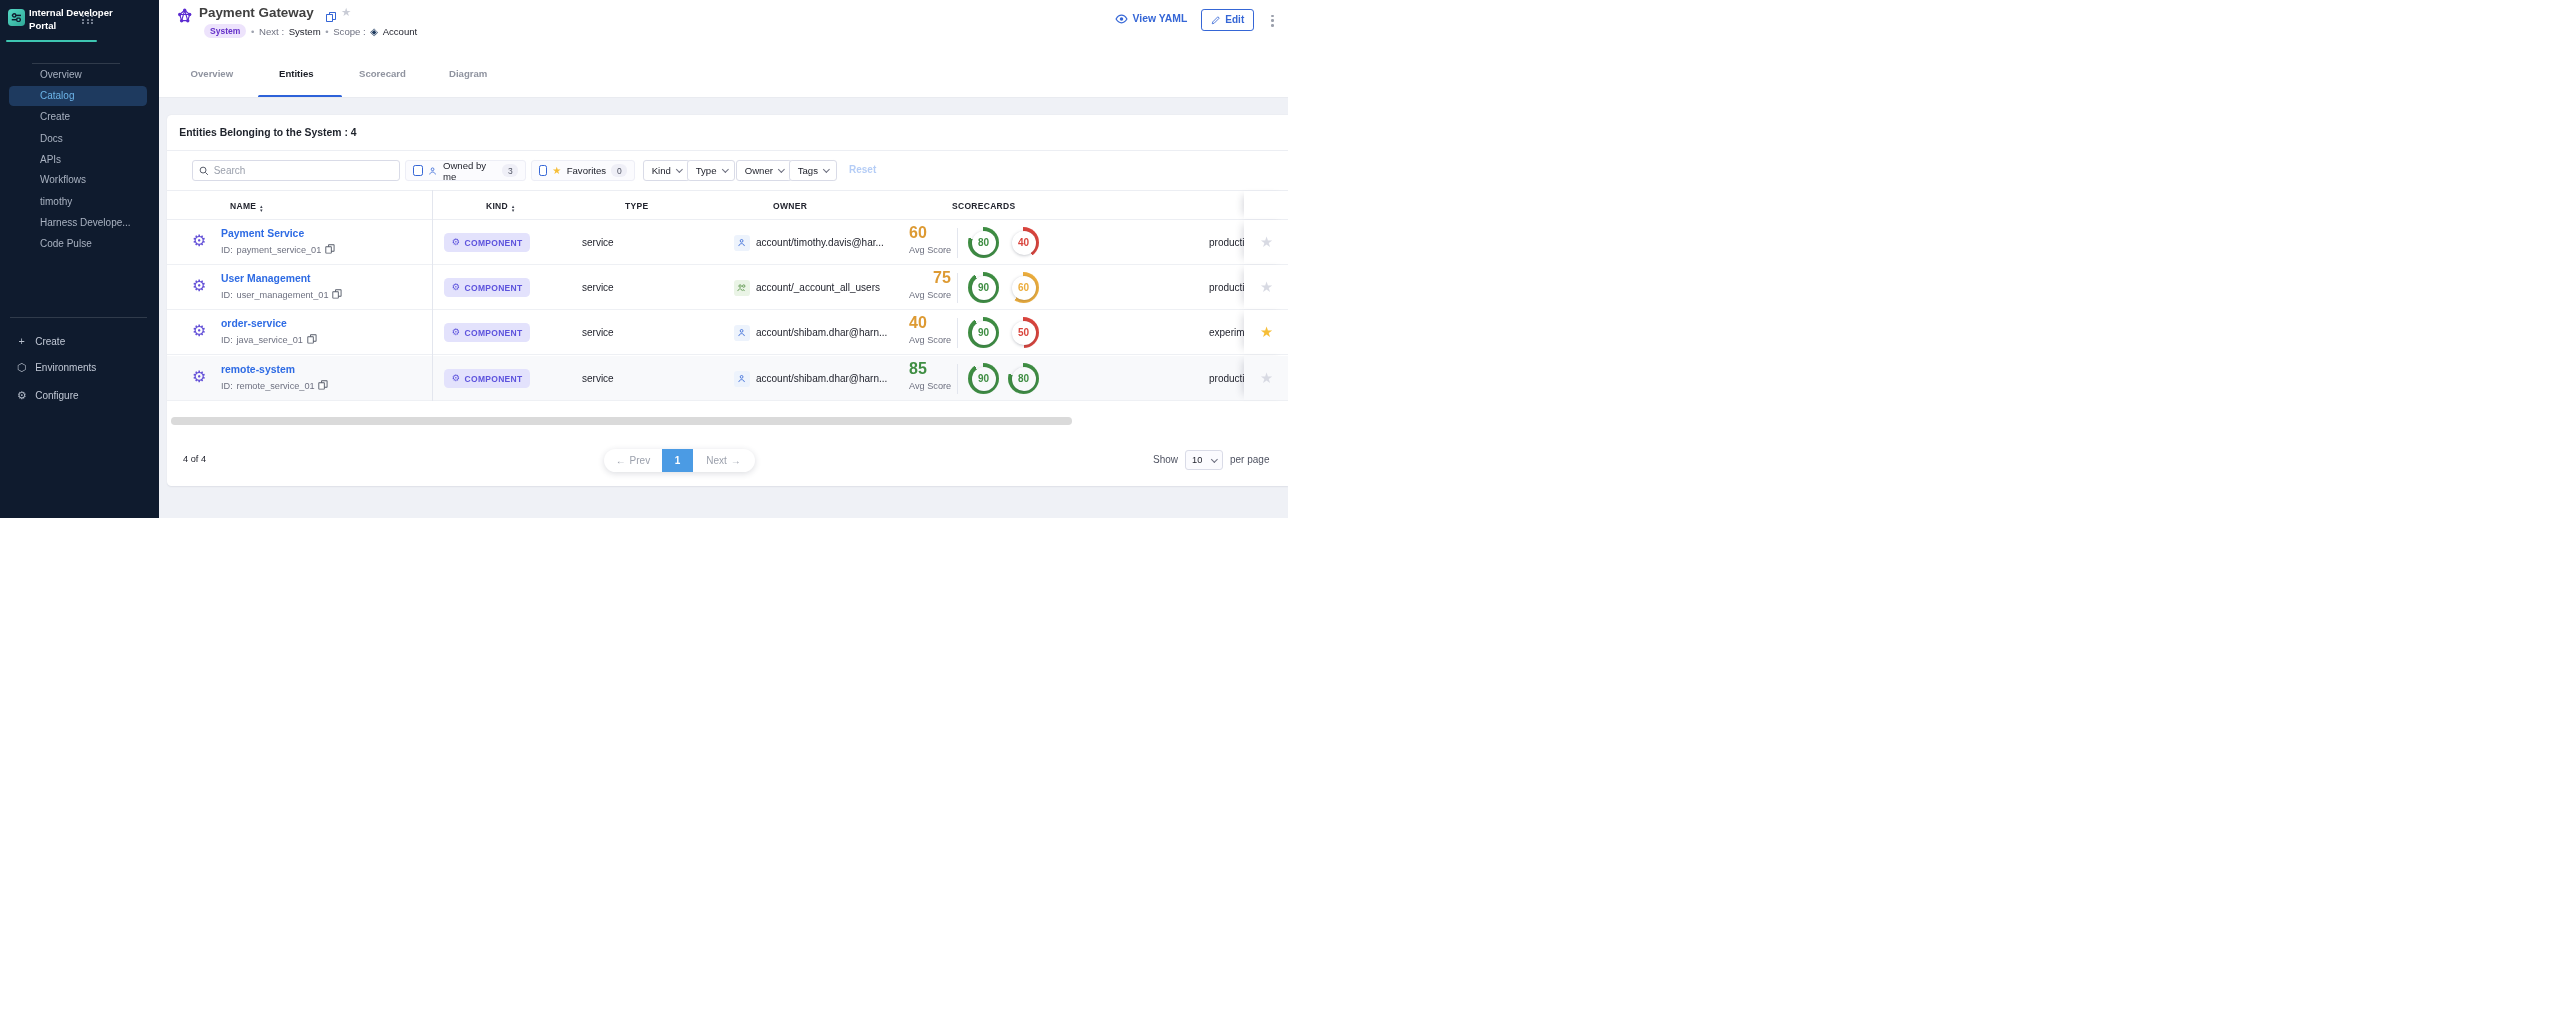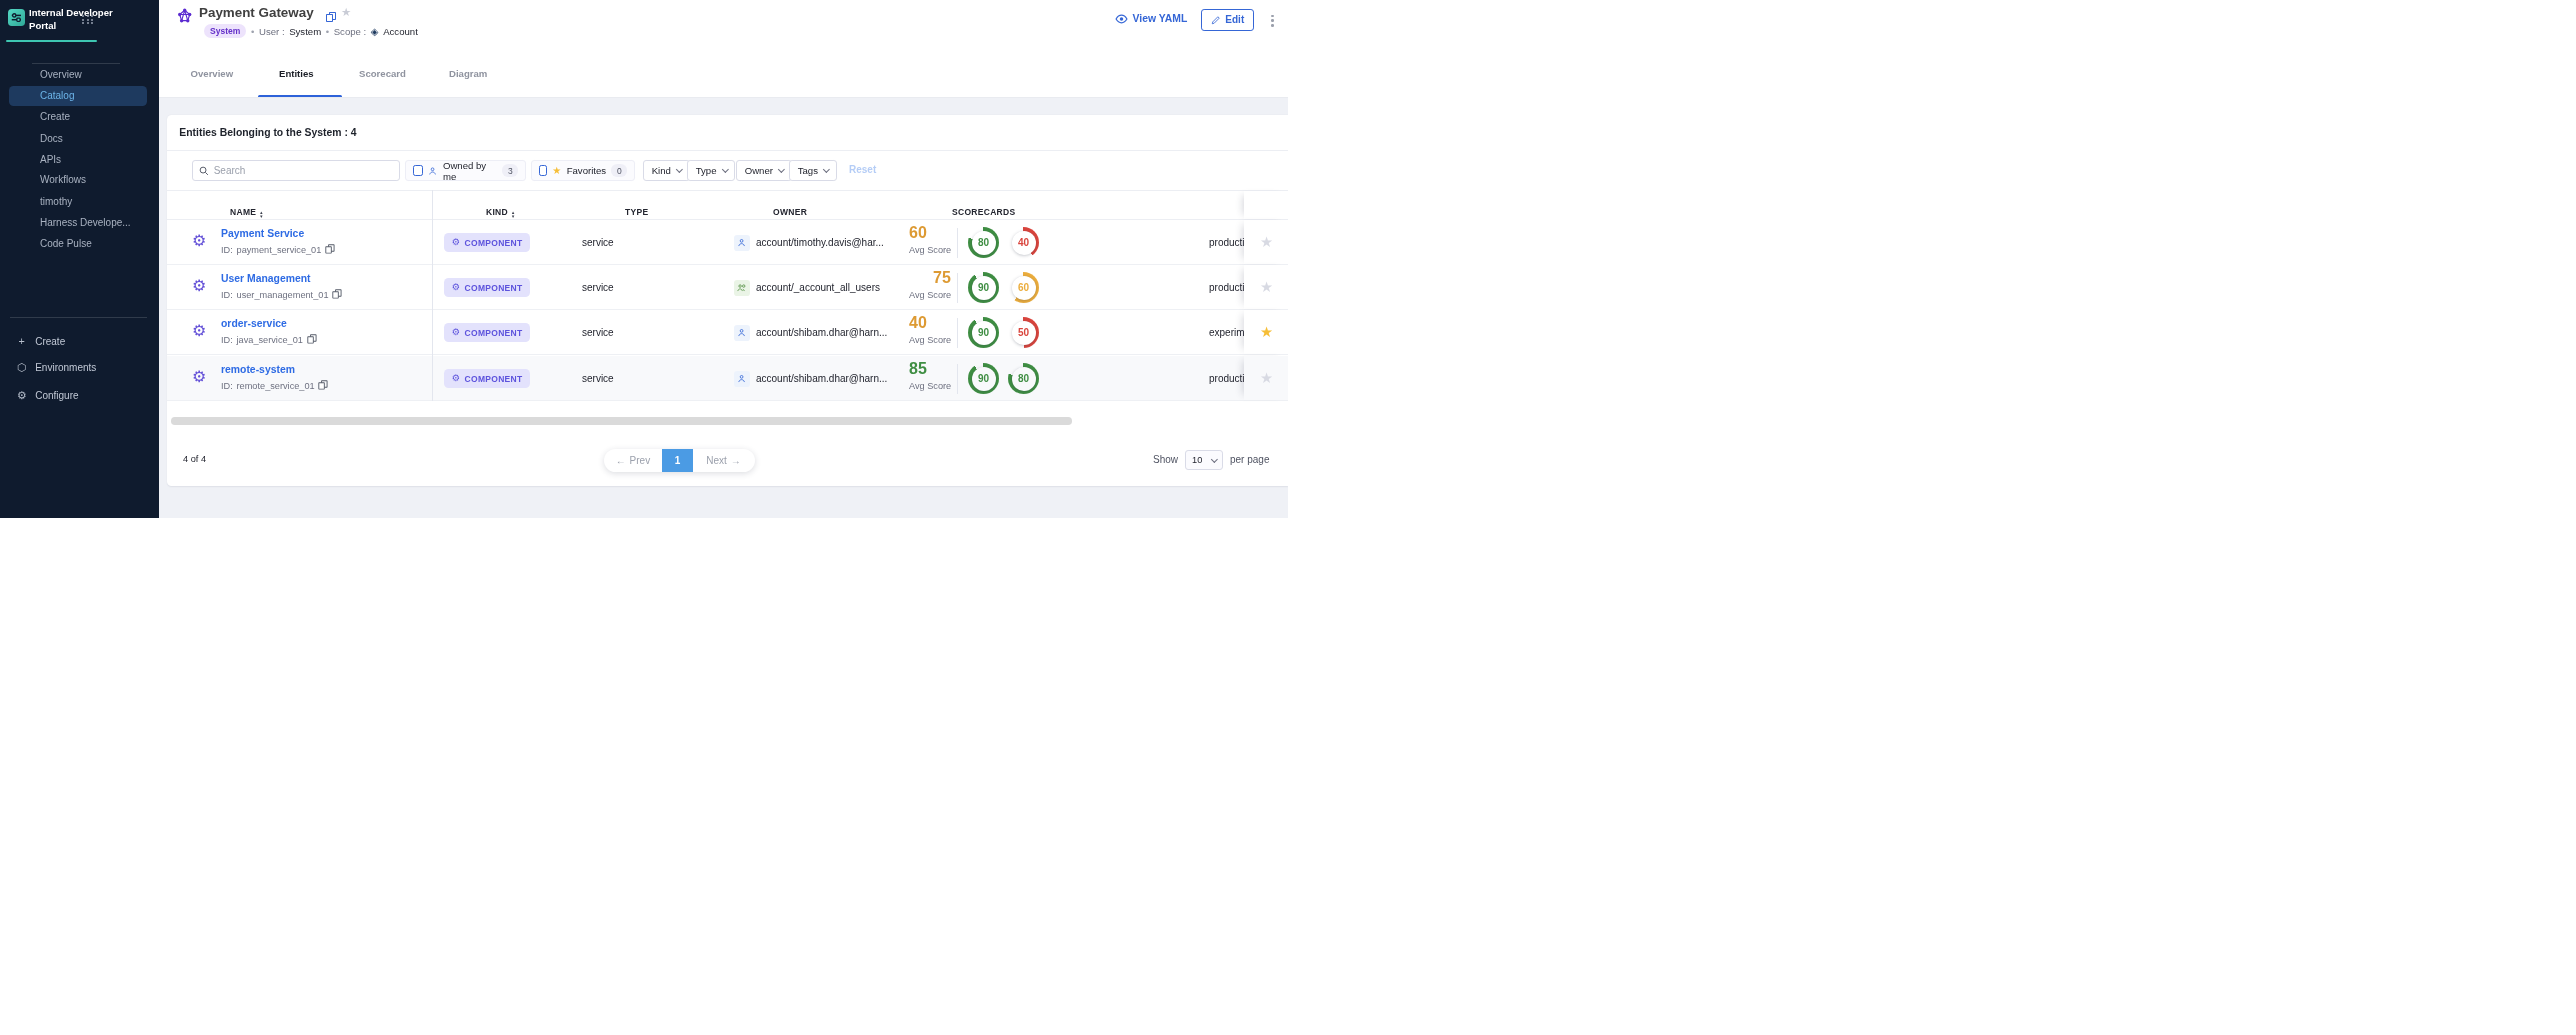--- a/index.html
+++ b/index.html
@@ -63,21 +63,21 @@
   .chip-label { font-size:9.6px; color:#23252F; }
   .chip-count { background:#EFEFF7; color:#4F5362; font-size:8.5px; border-radius:6.1px; padding:1.5px 5.4px; }
   .fav-star { color:#F6BE37; font-size:10px; }
   .dd { position:absolute; top:45px; height:21px; border:0.8px solid #D9DBE7; border-radius:3.1px; background:#fff;
     display:flex; align-items:center; gap:5.4px; padding:0 7.7px; font-size:9.6px; color:#23252F; cursor:pointer; }
   .chev { width:4.6px; height:4.6px; border-right:1.2px solid #6E7180; border-bottom:1.2px solid #6E7180; transform:rotate(45deg) translateY(-1.5px); }
   .reset-link { position:absolute; left:682px; top:49px; font-size:10px; font-weight:700; color:#B5CDF6; cursor:pointer; }
 
   
   .thead { position:absolute; left:0; top:75px; width:100%; height:30px; border-top:0.8px solid #ECEEF3; border-bottom:0.8px solid #ECEEF3; background:#fff; }
-  .th { position:absolute; top:16px; font-size:8.5px; font-weight:700; letter-spacing:0.3px; color:#23252F; white-space:nowrap;padding-left:43px; }
+  .th { position:absolute; top:10px; font-size:8.5px; font-weight:700; letter-spacing:0.3px; color:#23252F; white-space:nowrap;padding-left:43px; }
   .sort { display:inline-flex; flex-direction:column; margin-left:3.1px; vertical-align:0.8px; }
   .sort span { font-size:4.2px; line-height:3.5px; color:#3A3F4C; }
   .row { position:absolute; left:0; width:100%; height:45px; background:#FFFFFF; border-bottom:0.8px solid #EEF0F4; }
   .row.alt { background:#F8F9FB; }
   .gear-ic { position:absolute; left:25px; top:12.3px; font-size:16px; color:#6552D8; line-height:18.4px; }
   .ename { position:absolute; left:54px; top:7.7px; font-size:10.4px; font-weight:700; color:#2E6BE4; text-decoration:none; cursor:pointer; }
   .id-line { position:absolute; left:54px; top:24px; font-size:9.2px; color:#6E7180; display:flex; align-items:center; gap:3.8px; }
   .id-line .icon-copy { color:#555B68; transform:scale(.92); }
   .kind-pill { position:absolute; left:277px; top:13px; height:19px; background:#E3E2FC; border-radius:4.6px;
     display:inline-flex; align-items:center; gap:4.6px; padding:0 7.7px; color:#5D53DD; }
@@ -190,21 +190,21 @@
         </g>
       </svg>
     </span>
     <h1 class="page-title">Payment Gateway</h1>
     <span class="abs" style="left:167px; top:10px;"><span class="icon-copy"></span></span>
     <span class="hdr-star">★</span>
 
     <div class="meta-row">
       <span class="sys-badge">System</span>
       <span class="meta-dim">•</span>
-      <span class="meta-label">User :</span>
+      <span class="meta-label">Next :</span>
       <span class="meta-val">System</span>
       <span class="meta-dim">•</span>
       <span class="meta-label">Scope :</span>
       <span class="scope-ic">◈</span>
       <span class="meta-val">Account</span>
     </div>
 
     <div class="view-yaml">
       <svg width="13" height="10" viewBox="0 0 24 17">
         <path d="M12 1.5C6 1.5 2 8.5 2 8.5s4 7 10 7 10-7 10-7-4-7-10-7z" fill="none" stroke="#3566D6" stroke-width="2.2"></path>

